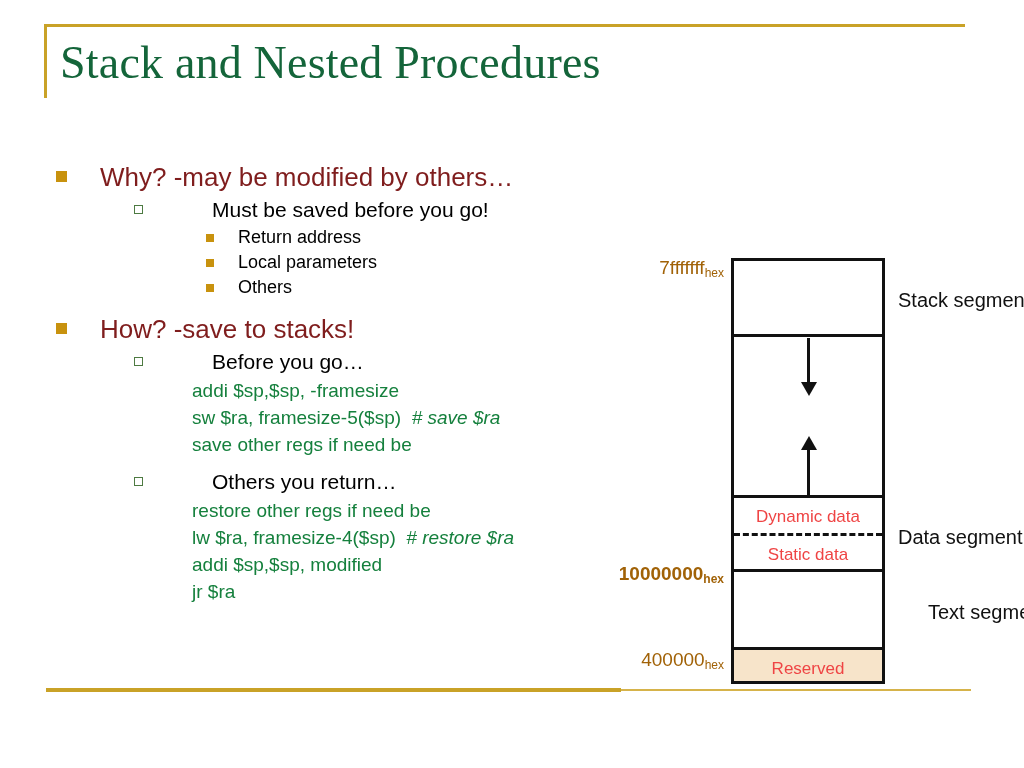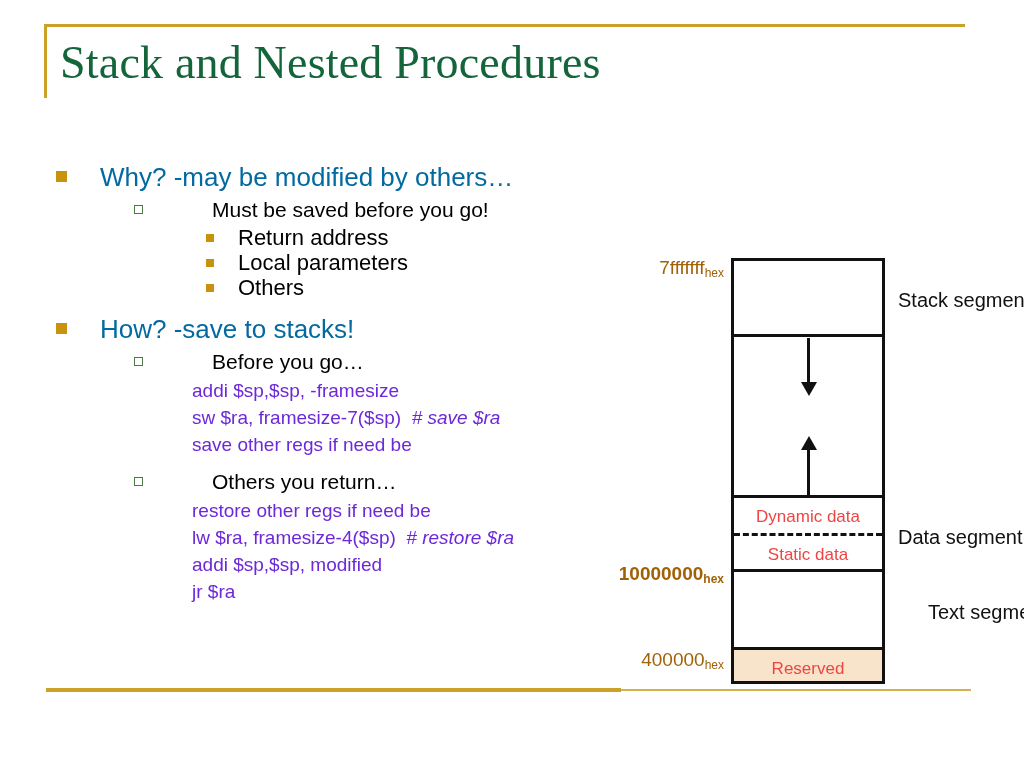--- a/index.html
+++ b/index.html
@@ -81,21 +81,21 @@
   .lvl1 .marker {
     width: 11px; height: 11px;
     background: #c8920e;
     margin-top: 11px;
     margin-right: 33px;
     flex: none;
   }
   .lvl1 .text {
     font-size: 26px;
     line-height: 34px;
-    color: #0369a1;
+    color: #7f1d1d;
   }
 
   
   .lvl2 { margin-left: 78px; margin-bottom: 1px; gap: 42px; }
   .lvl2 .marker {
     width: 9px; height: 9px;
     border: 1.5px solid #4d7a42;
     background: #ffffff;
     margin-top: 9px;
     margin-right: 27px;
@@ -110,30 +110,30 @@
   
   .lvl3 { margin-left: 150px; margin-bottom: 0px; }
   .lvl3 .marker {
     width: 8px; height: 8px;
     background: #c8920e;
     margin-top: 9px;
     margin-right: 24px;
     flex: none;
   }
   .lvl3 .text {
-    font-size: 22px;
+    font-size: 18px;
     line-height: 25px;
   }
 
   
   .code-block { margin-left: 136px; }
   .code-line {
     font-size: 19px;
     line-height: 27px;
-    color: #6d28d9;
+    color: #15803d;
     white-space: pre;
   }
   .code-line .cmt {
     font-style: italic;
   }
 
   
   #memory-diagram {
     position: absolute;
     left: 600px;
@@ -268,21 +268,21 @@
     <span class="text">How? -save to stacks!</span>
   </div>
 
   <div class="bullet-row lvl2">
     <span class="marker"></span>
     <span class="text">Before you go…</span>
   </div>
 
   <div class="code-block" style="margin-bottom:10px;">
     <div class="code-line">addi $sp,$sp, -framesize</div>
-    <div class="code-line"><span>sw $ra, framesize-7($sp)</span><span>  </span><span class="cmt"># save $ra</span></div>
+    <div class="code-line"><span>sw $ra, framesize-5($sp)</span><span>  </span><span class="cmt"># save $ra</span></div>
     <div class="code-line">save other regs if need be</div>
   </div>
 
   <div class="bullet-row lvl2">
     <span class="marker"></span>
     <span class="text">Others you return…</span>
   </div>
 
   <div class="code-block">
     <div class="code-line">restore other regs if need be</div>

